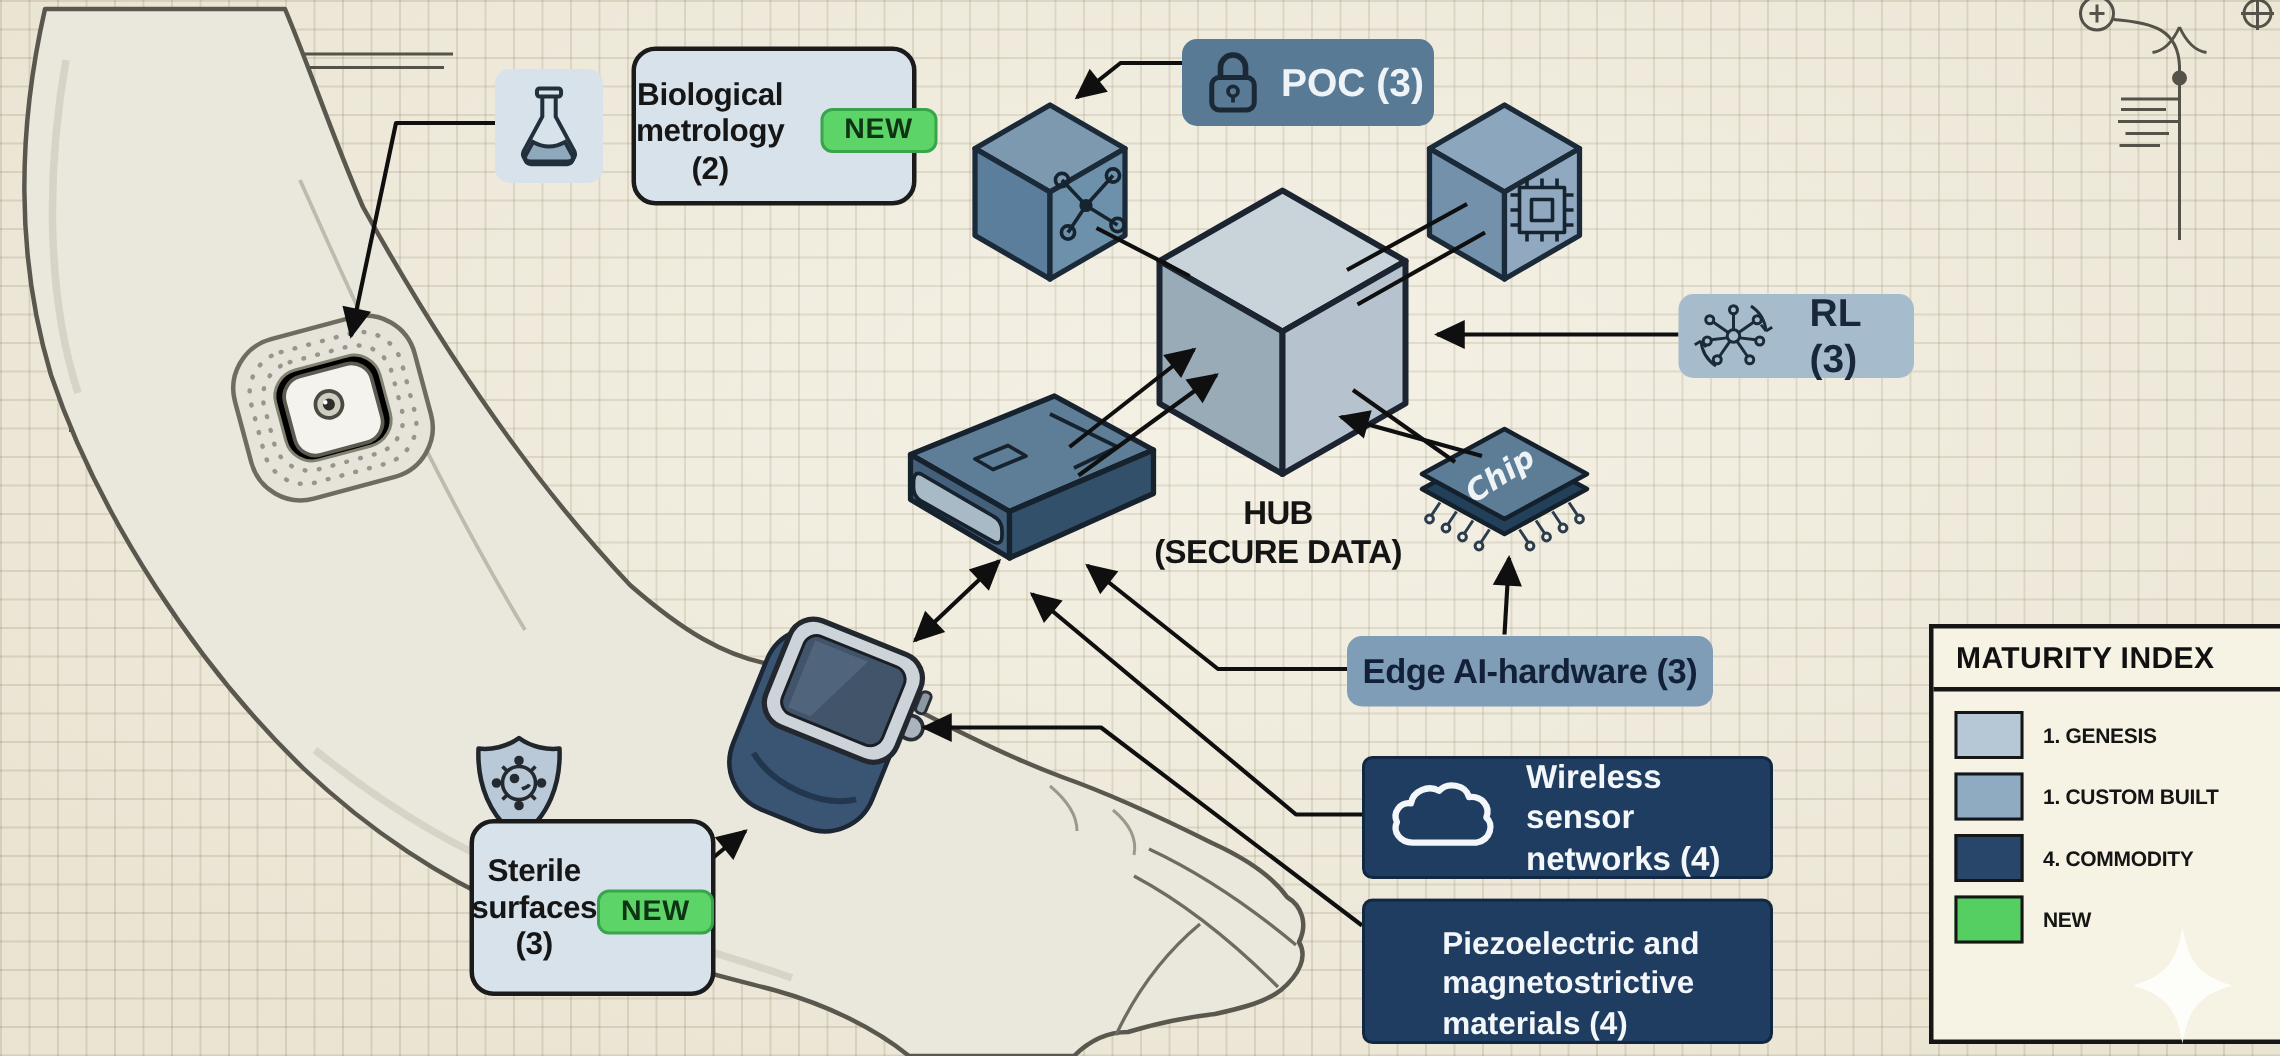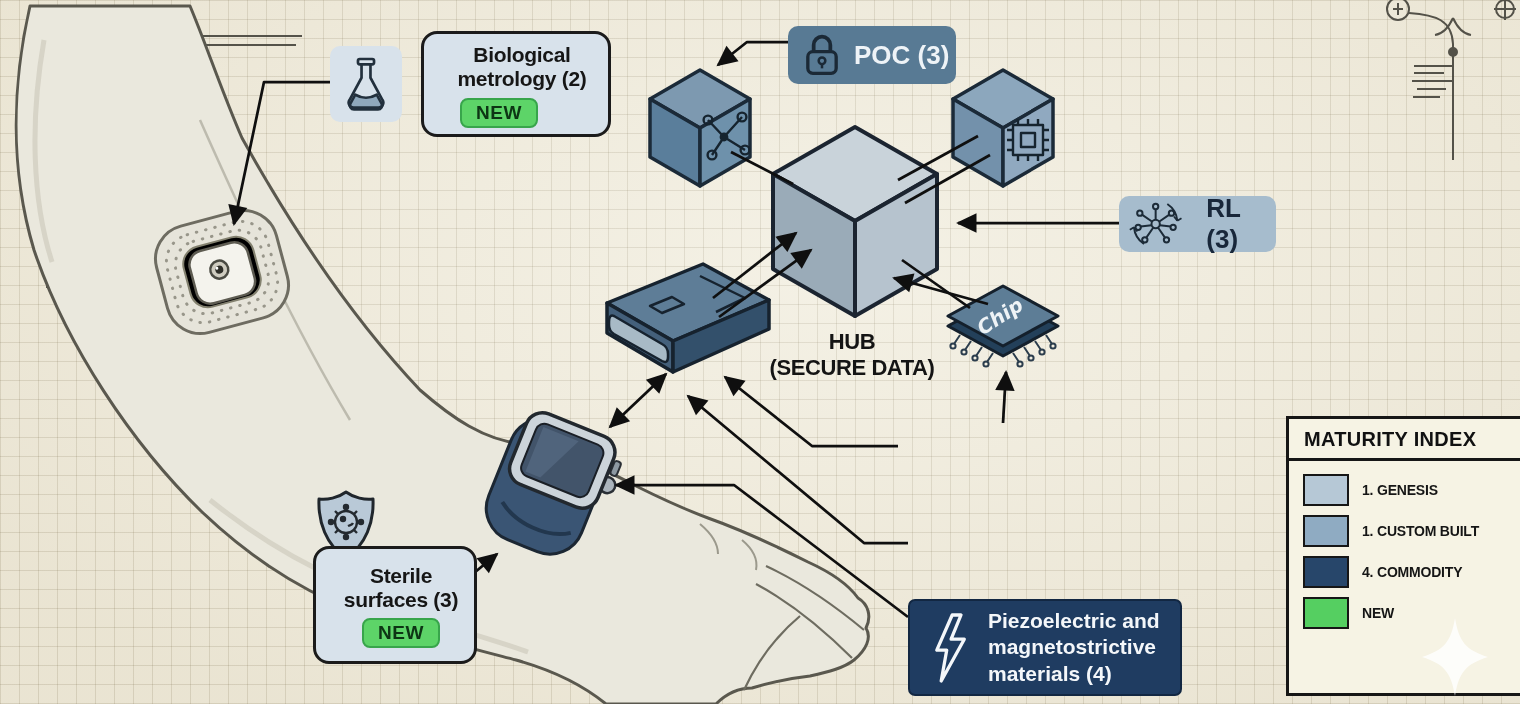--- a/index.html
+++ b/index.html
@@ -17,22 +17,22 @@
     background:radial-gradient(ellipse at 55% 38%, rgba(255,255,255,.22), rgba(171,150,108,.10) 85%);
   }
   .abs{position:absolute;}
   svg{display:block;}
   #scene{position:absolute;left:0;top:0;z-index:1;}
 
   
   .callout{
     box-sizing:border-box;z-index:3;
     border:3px solid #1b1b1b;border-radius:16px;
-    display:flex;flex-direction:column;align-items:center;
-    color:#161616;font-weight:700;text-align:center;padding-left:12px;
+    display:flex;align-items:center;
+    color:#161616;font-weight:700;text-align:center;
   }
   .callout .txt{font-size:21px;line-height:1.16;letter-spacing:-.3px;padding-top:9px;}
   .badge{
     width:fit-content;font-size:19px;font-weight:800;color:#0d3514;
     border:2px solid #38a54b;border-radius:8px;padding:2px 14px;margin-top:6px;
     letter-spacing:.5px;
   }
   .pill{
     box-sizing:border-box;z-index:3;border-radius:10px;
     display:flex;align-items:center;font-weight:700;
@@ -280,23 +280,32 @@
       </g>
     </svg>
     <span>RL (3)</span>
   </div>
 
   <div id="hub-label" class="abs" style="left:752px;top:329px;">
     <div>HUB</div>
     <div>(SECURE DATA)</div>
   </div>
 
-
-
-  <div class="darkbox abs" style="left: 908px; top: 599px; width: 274px; height: 97px; padding-left: 18px; gap: 16px; font-size: 21px; background: rgb(31, 60, 97);">
+  <div class="pill abs" style="left: 898px; top: 424px; width: 244px; height: 47px; justify-content: center; color: rgb(18, 33, 56); font-size: 23px; letter-spacing: -0.3px; background: rgb(127, 157, 183);">
+    <span>Edge AI-hardware (3)</span>
+  </div>
+
+  <div class="darkbox abs" style="left: 908px; top: 504px; width: 274px; height: 82px; padding-left: 14px; gap: 14px; font-size: 22px; background: rgb(31, 60, 97);">
+    <svg width="82" height="58" viewBox="0 0 76 54">
+      <path d="M17,43 C 9,43 4,36 7,30 C 4,24 9,17 16,18 C 17,10 27,6 34,10 C 39,4 51,6 53,14 C 61,13 67,20 64,27 C 69,31 67,41 58,43 Z" fill="none" stroke="#f4f7fa" stroke-width="4" stroke-linejoin="round"></path>
+    </svg>
+    <span style="width:168px;line-height:1.25;">Wireless sensor networks (4)</span>
+  </div>
+
+  <div class="darkbox abs" style="left: 908px; top: 599px; width: 274px; height: 97px; padding-left: 18px; gap: 16px; font-size: 21px; background: rgb(31, 60, 97); flex-direction: column;">
     <svg width="44" height="72" viewBox="0 0 40 64">
       <polygon points="22,2 8,34 17,34 12,62 33,24 21,24 30,2" fill="none" stroke="#f4f7fa" stroke-width="3" stroke-linejoin="round"></polygon>
     </svg>
     <span style="width:185px;line-height:1.25;">Piezoelectric and magnetostrictive materials (4)</span>
   </div>
 
   <div class="callout abs" style="left: 279px; top: 546px; width: 164px; height: 118px; justify-content: center; background: rgb(216, 226, 235); margin-left: 34px;">
     <div class="txt" style="width:130px;padding-top:2px;">Sterile surfaces (3)</div>
     <div class="badge" style="background: rgb(93, 212, 104);">NEW</div>
   </div>

